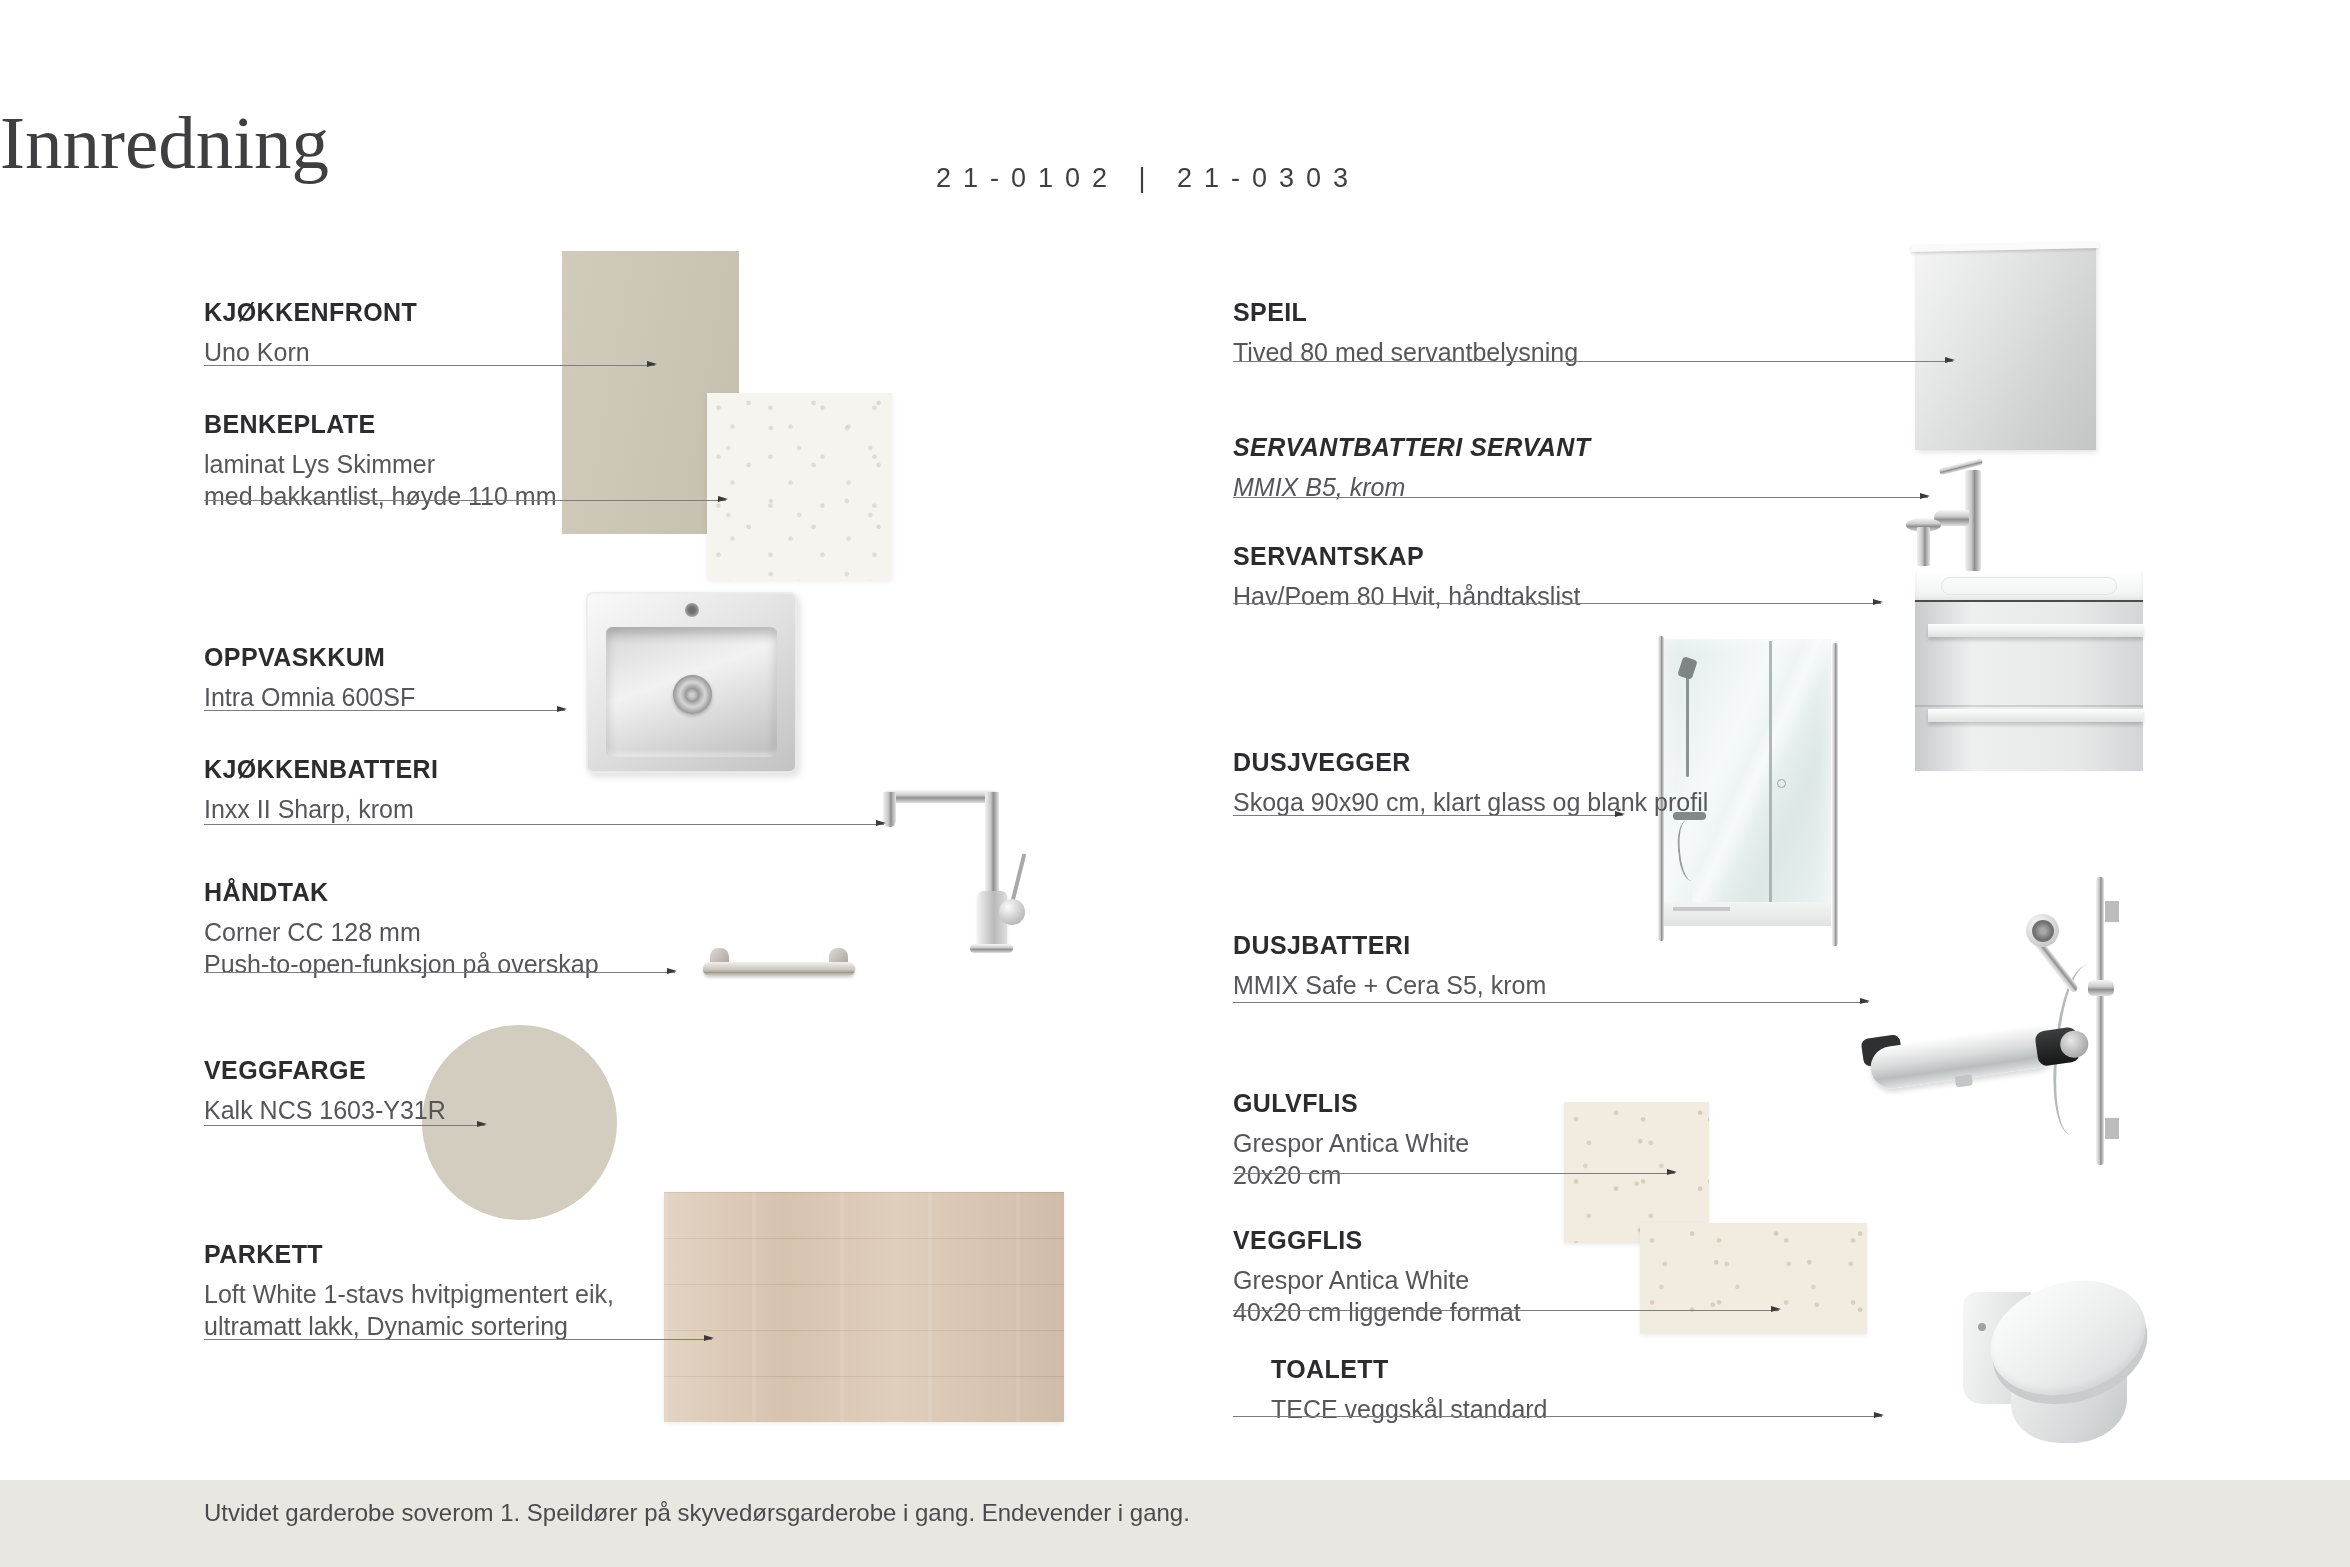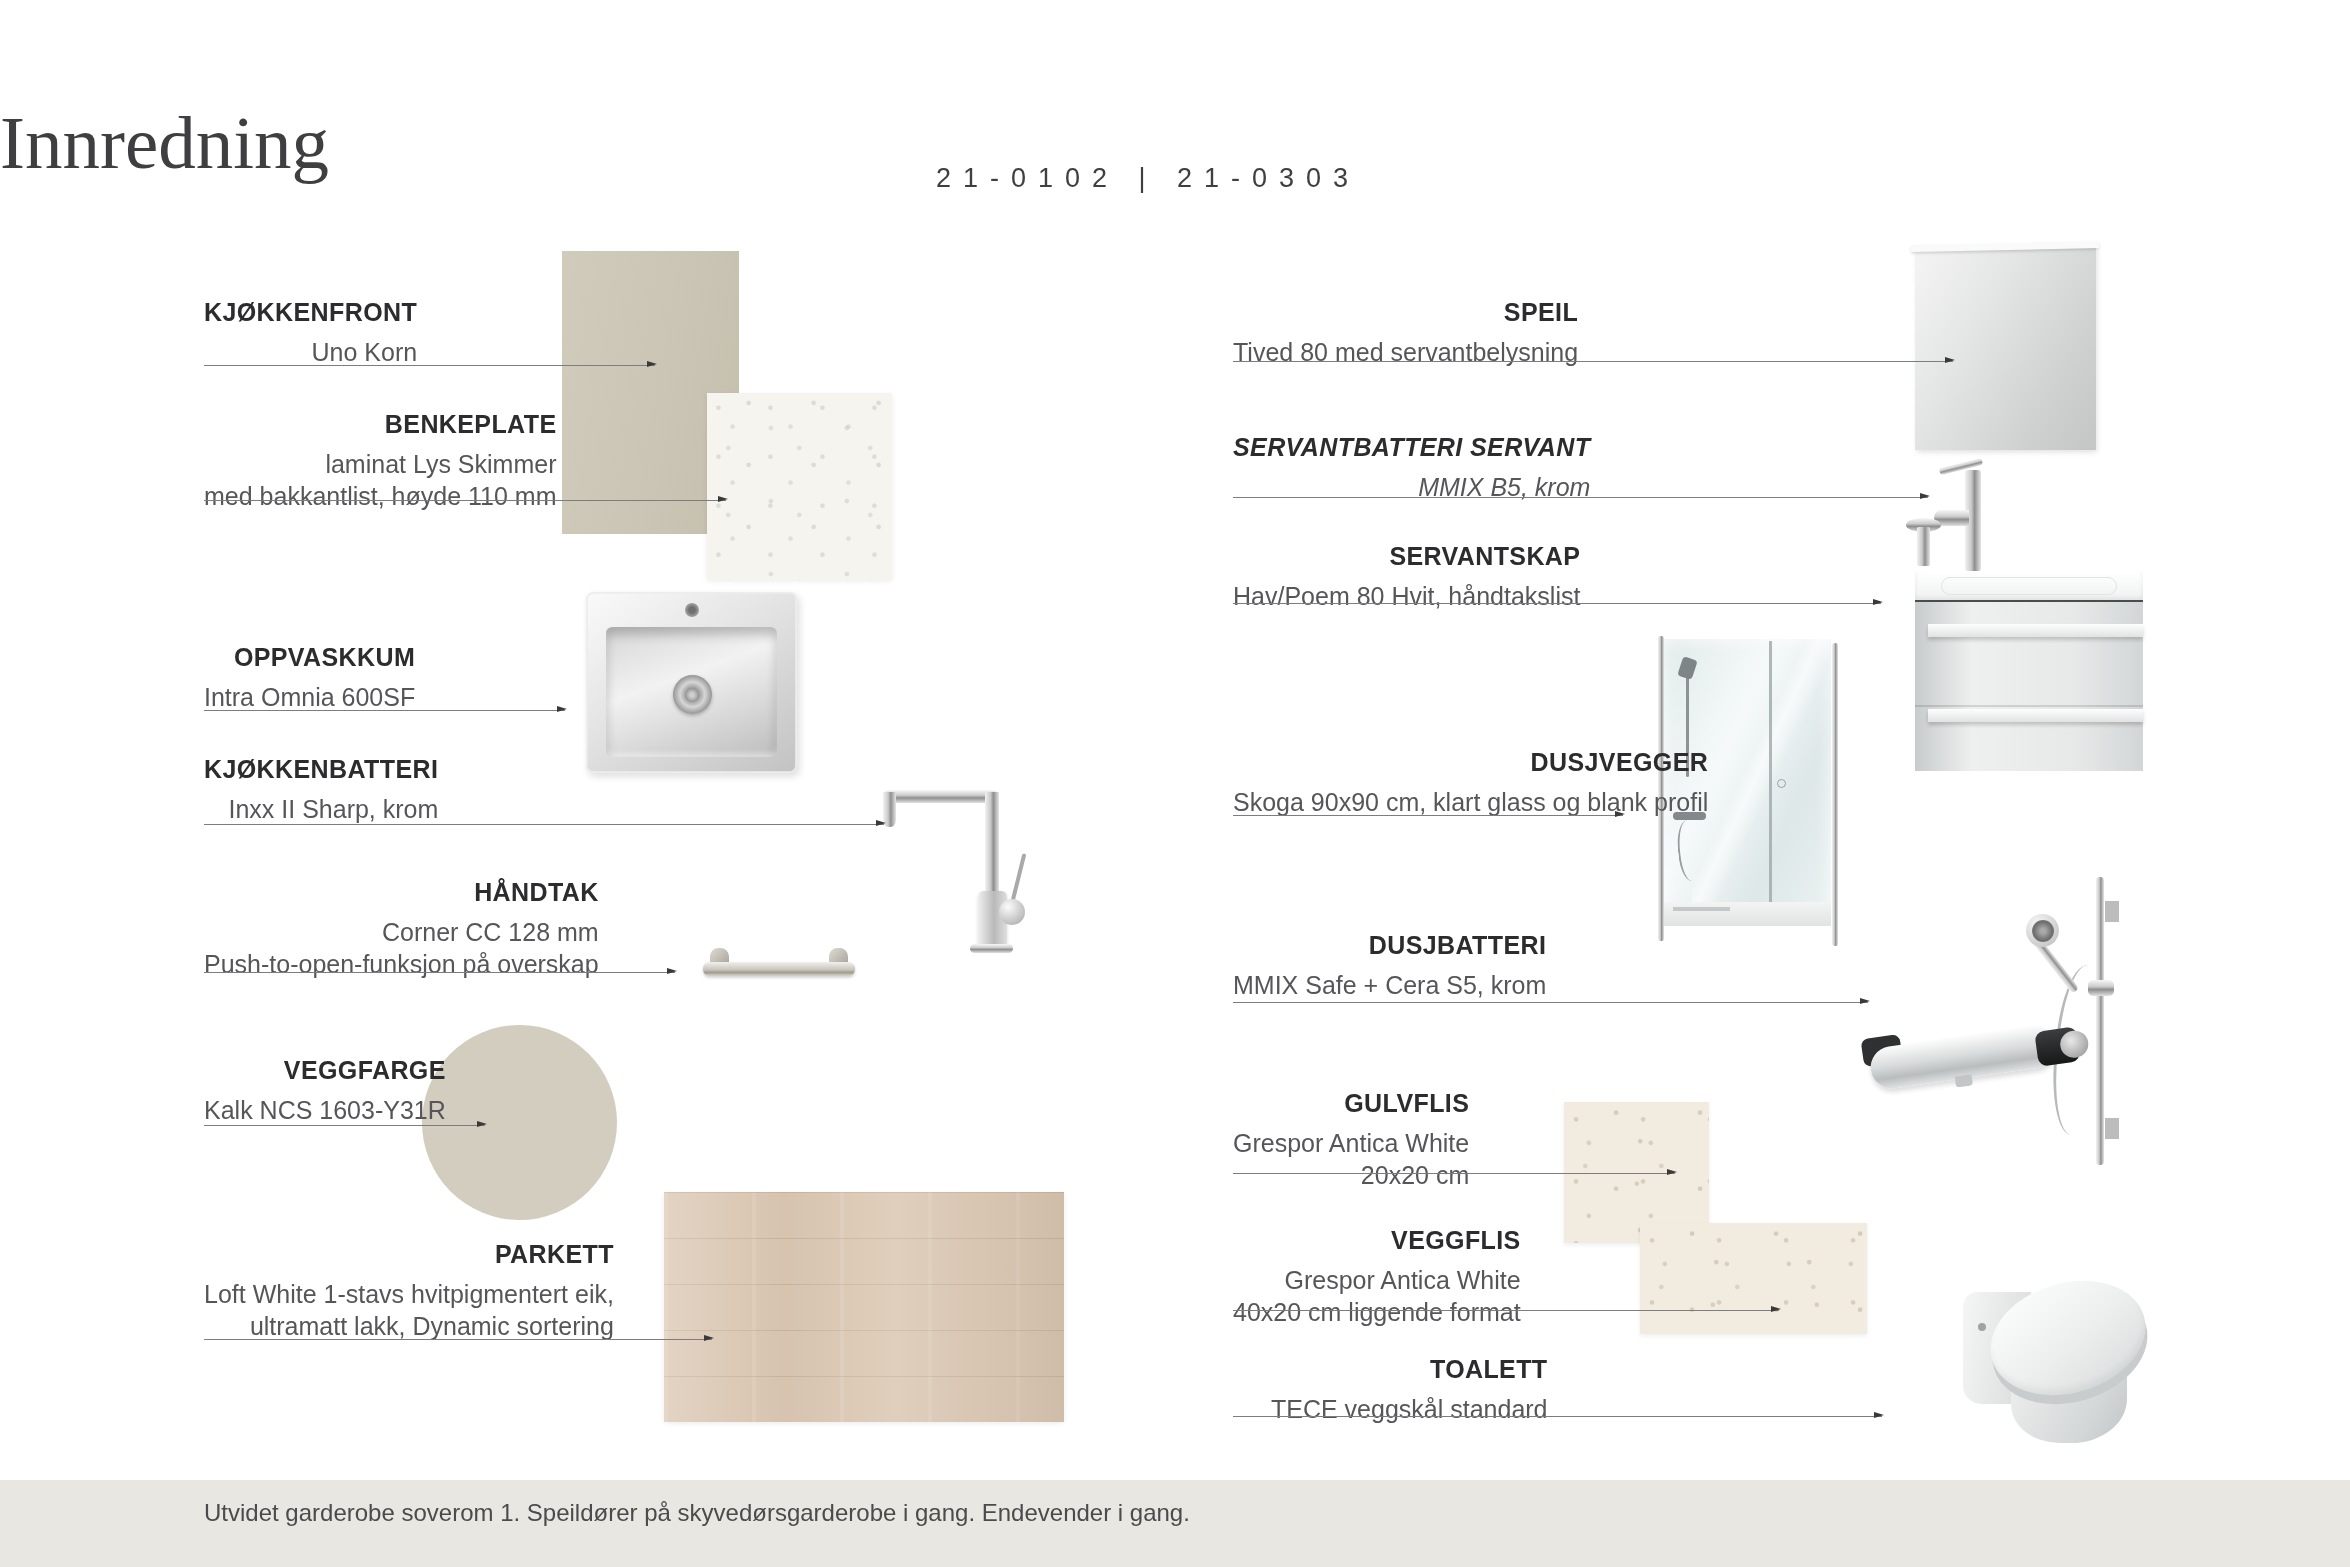--- a/index.html
+++ b/index.html
@@ -12,21 +12,21 @@
   
   .page-title {
     position:absolute; left:0; top:53px; width:2296px; 
     font-family:"Liberation Serif", serif; font-size:75px; color:#3f3f41;margin-top:47px;
   }
   .page-subtitle {
     position:absolute; left:0; top:163px; width:2296px; text-align:center;
     font-size:27px; letter-spacing:12px; color:#3f3f41;
   }
   
-  .item { position:absolute;text-align:right; }
+  .item { position:absolute; }
   .item-heading { font-size:25px; font-weight:bold; color:#2c2c2e; letter-spacing:0.4px; margin-bottom:9.2px; }
   .item-line { font-size:25px; color:#56565a; line-height:32px; }
   .leader { position:absolute; height:0.9px; background:#7d7d7d; }
   .leader::after {
     content:''; position:absolute; right:-1.8px; top:-3.7px;
     border-left:10px solid #3a3a3a; border-top:3.7px solid transparent; border-bottom:3.7px solid transparent;
   }
   
   .footer-band { position:absolute; left:0; top:1480px; width:2351px; height:87px; background:#e8e7e1; }
   .footer-note { position:absolute; left:204px; top:1499px; font-size:24px; color:#4b4b4d; }

